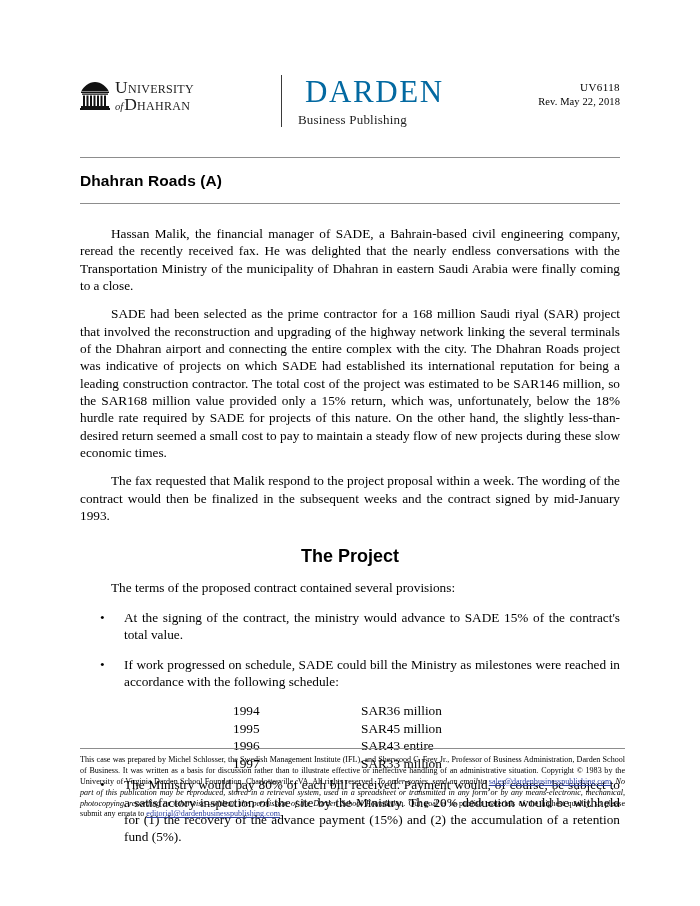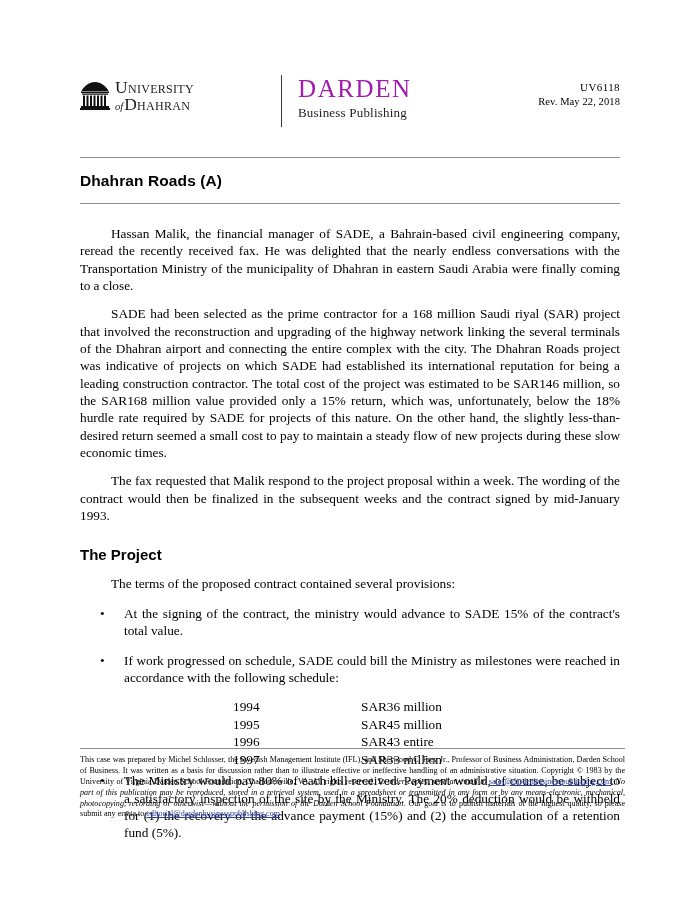--- a/index.html
+++ b/index.html
@@ -82,24 +82,25 @@
     width: 1px;
     height: 52px;
     background: #3a3a3a;
   }
   .darden-block {
     position: absolute;
     left: 218px;
     top: -2px;
   }
   .darden-name {
-    font-size: 25px;
+    font-size: 31px;
     letter-spacing: 1.6px;
     line-height: 1.05;
-    color: #a21caf;
+    color: #0369a1;
+    margin-left: 7px;
   }
   .darden-sub {
     font-size: 13px;
     letter-spacing: 0.2px;
     color: #1c1c1c;
     margin-top: 3px;
   }
   .doc-id-block {
     position: absolute;
     right: 0;
@@ -149,22 +150,23 @@
     margin: 0 0 11px 0;
     font-size: 13.3px;
     line-height: 1.305;
     text-align: justify;
     text-indent: 31px;
     letter-spacing: -0.02px;
   }
   .section-head {
     font-family: "Liberation Sans", sans-serif;
     font-weight: bold;
-    font-size: 15px;
+    font-size: 18px;
     margin: 21px 0 12px 0;
+    text-align: center;
   }
   .lead-line {
     font-size: 13.3px;
     line-height: 1.305;
     margin: 0 0 13px 0;
     text-indent: 31px;
   }
 
   
   ul.bullets {

